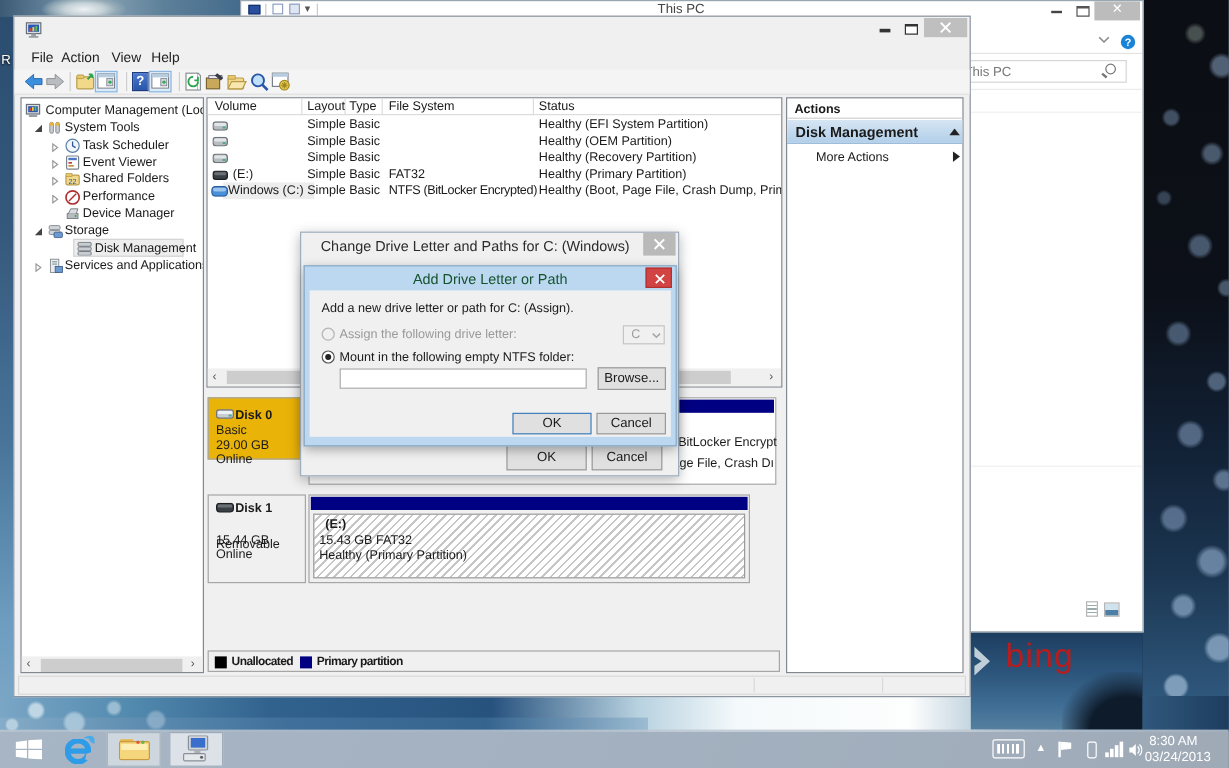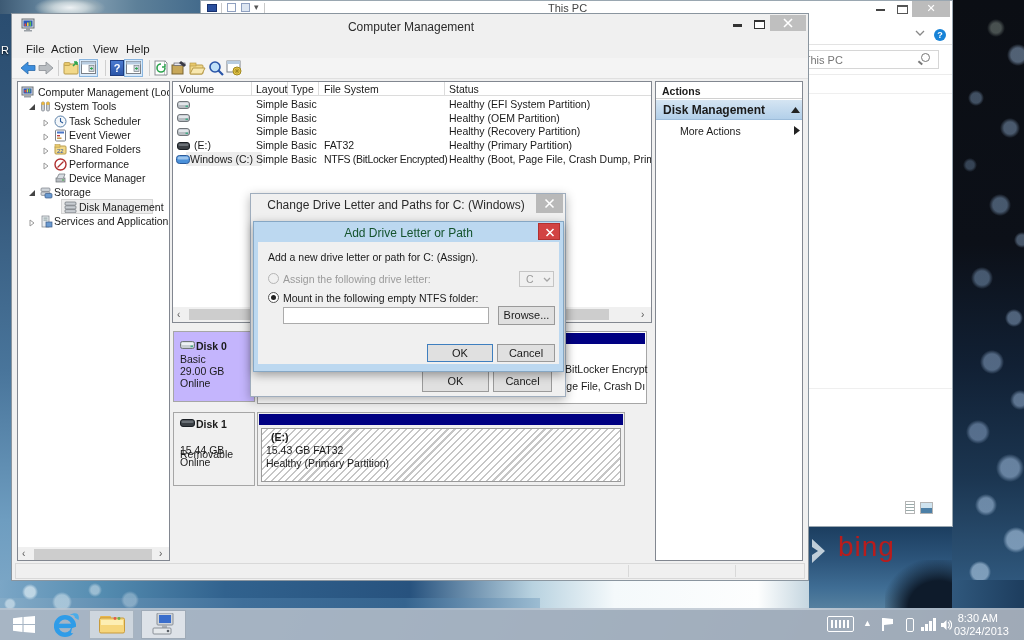--- a/index.html
+++ b/index.html
@@ -166,21 +166,20 @@
     <svg width="14" height="14" viewBox="0 0 14 14">
       <rect x="1" y="1" width="12" height="9" fill="#d8dde2" stroke="#6a7076" stroke-width="1"></rect>
       <rect x="2.5" y="2.5" width="9" height="6" fill="#2a56b8"></rect>
       <rect x="5" y="10" width="4" height="2" fill="#9aa0a6"></rect>
         <rect x="3" y="12" width="8" height="1.5" fill="#9aa0a6"></rect>
       <rect x="3.5" y="5.5" width="1.6" height="2.6" fill="#e04a3a"></rect>
         <rect x="6" y="4.5" width="1.6" height="3.6" fill="#f0d040"></rect>
         <rect x="8.5" y="3.5" width="1.6" height="4.6" fill="#58c050"></rect>
     </svg>
   </div>
-  <div class="a tx" style="left:0;top:6px;width:798px;text-align:center;font-size:12px;color:#2b2b2b">Computer Management</div>
   <div class="a" style="left:721px;top:10px;width:9px;height:3px;background:#333"></div>
   <div class="a" style="left:742px;top:6px;width:11px;height:9px;border:1px solid #333;border-top-width:2px;background:#fff"></div>
   <div class="a" style="left:758px;top:1px;width:36px;height:16px;background:#bfbfbf">
     <svg width="36" height="16" viewBox="0 0 36 16">
         <path d="M14 4 L22 12 M22 4 L14 12" stroke="#fff" stroke-width="1.6"></path>
       </svg>
   </div>
 
   <div class="a tx" style="left:14px;top:29px;font-size:11.5px;color:#222">File</div>
   <div class="a tx" style="left:39px;top:29px;font-size:11.5px;color:#222">Action</div>
@@ -457,21 +456,21 @@
     <div class="a tx" style="left:118px;top:71px;font-size:10.5px;color:#1a1a1a">Basic</div>
     <div class="a tx" style="left:151px;top:71px;font-size:10.5px;color:#1a1a1a;letter-spacing:-.3px">NTFS (BitLocker Encrypted)</div>
     <div class="a tx" style="left:276px;top:71px;font-size:10.5px;color:#1a1a1a">Healthy (Boot, Page File, Crash Dump, Primary P</div>
 
     <div class="a" style="left:0;top:225px;width:478px;height:15px;background:#f0f0f0"></div>
     <div class="a tx" style="left:4px;top:227px;font-size:10px;color:#555">‹</div>
     <div class="a tx" style="left:468px;top:227px;font-size:10px;color:#555">›</div>
     <div class="a" style="left:16px;top:227px;width:420px;height:11px;background:#cdcdcd"></div>
   </div>
 
-  <div class="a" style="left:161px;top:317px;width:82px;height:71px;background:#c4b5fd;border:1px solid #a6a6a6">
+  <div class="a" style="left:161px;top:317px;width:82px;height:52px;background:#eab308;border:1px solid #a6a6a6">
     <div class="a" style="left:6px;top:8px;width:15px;height:10px">
         <svg width="15" height="10">
           <rect x=".5" y="1.5" width="14" height="7" rx="2" fill="#c8cdd2" stroke="#70757a"></rect>
           <rect x="1.5" y="2.5" width="12" height="2.5" rx="1" fill="#eef1f4"></rect>
           <rect x="10.5" y="5.5" width="2.5" height="1.6" fill="#4a8"></rect>
         </svg>
       </div>
     <div class="a tx" style="left:22px;top:8px;font-size:10.5px;font-weight:bold;color:#1a1a1a">Disk 0</div>
     <div class="a tx" style="left:6px;top:21px;font-size:10.5px;color:#1a1a1a">Basic</div>
     <div class="a tx" style="left:6px;top:33px;font-size:10.5px;color:#1a1a1a">29.00 GB</div>
@@ -500,20 +499,26 @@
 
   <div class="a" style="left:245px;top:398px;width:368px;height:74px;background:#f0f0f0;border:1px solid #a6a6a6">
     <div class="a" style="left:1px;top:1px;width:364px;height:11px;background:#000082"></div>
     <div class="a" style="left:3px;top:15px;width:360px;height:54px;border:1px solid #9a9a9a;background:repeating-linear-gradient(135deg,#fff 0 3.4px,#c6c6c6 3.4px 4.9px)">
       <div class="a tx" style="left:9px;top:2px;font-size:10.5px;font-weight:bold;color:#1a1a1a;background:rgba(255,255,255,.0)">(E:)</div>
       <div class="a tx" style="left:4px;top:15px;font-size:10.5px;color:#1a1a1a">15.43 GB FAT32</div>
       <div class="a tx" style="left:4px;top:28px;font-size:10.5px;color:#1a1a1a">Healthy (Primary Partition)</div>
     </div>
   </div>
 
+  <div class="a" style="left:161px;top:528px;width:477px;height:18px;background:#f0f0f0;border:1px solid #a6a6a6">
+    <div class="a" style="left:5px;top:4px;width:10px;height:10px;background:#000"></div>
+    <div class="a tx" style="left:19px;top:3px;font-size:10px;font-weight:bold;letter-spacing:-.5px;color:#1a1a1a">Unallocated</div>
+    <div class="a" style="left:76px;top:4px;width:10px;height:10px;background:#000082"></div>
+    <div class="a tx" style="left:90px;top:3px;font-size:10px;font-weight:bold;letter-spacing:-.5px;color:#1a1a1a">Primary partition</div>
+  </div>
 
   <div class="a" style="left:643px;top:67px;width:148px;height:480px;background:#fff;border:1px solid #828790">
     <div class="a" style="left:0;top:0;width:146px;height:17px;border-bottom:1px solid #d0d0d0"></div>
     <div class="a tx" style="left:6px;top:3px;font-size:10.5px;font-weight:bold;color:#1a1a1a">Actions</div>
     <div class="a" style="left:0;top:18px;width:146px;height:20px;background:linear-gradient(180deg,#d5e5f3,#b2cfe9);border-bottom:1px solid #9cbcda"></div>
     <div class="a tx" style="left:7px;top:21px;font-size:12px;font-weight:bold;color:#1a1a1a">Disk Management</div>
     <div class="a" style="left:135px;top:25px;width:9px;height:6px">
         <svg width="9" height="6">
           <path d="M4.5 0 L9 6 H0 Z" fill="#222"></path>
         </svg>

